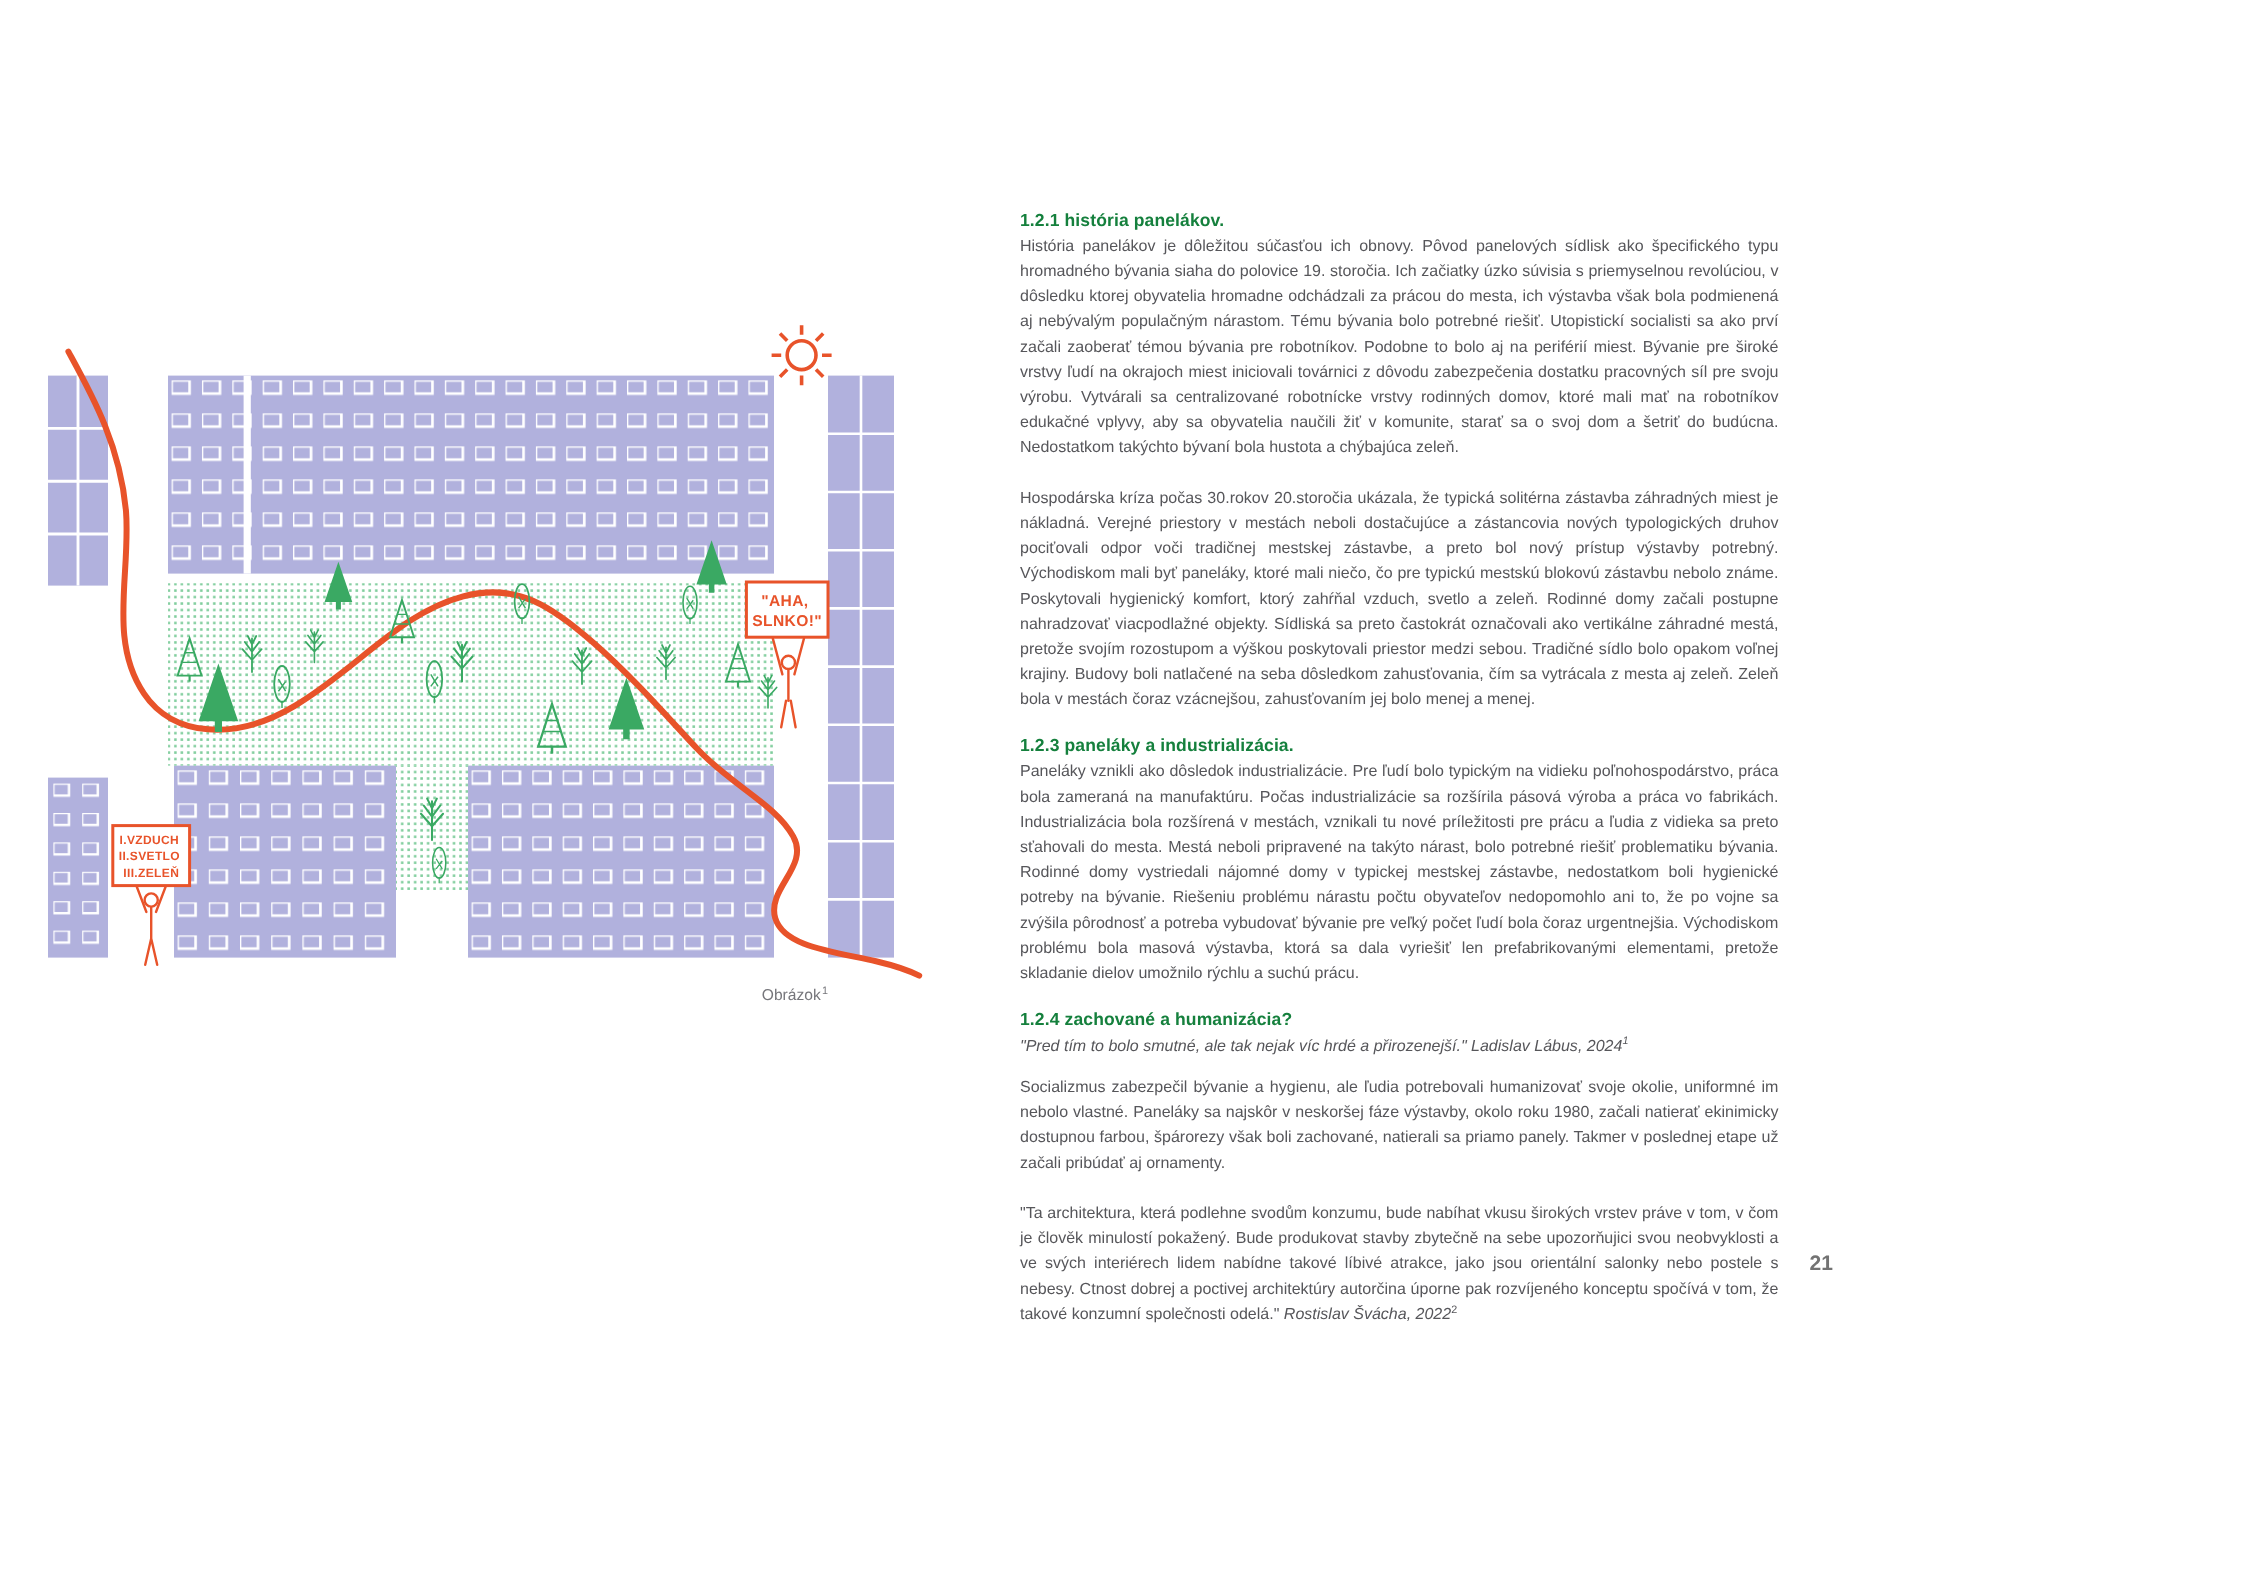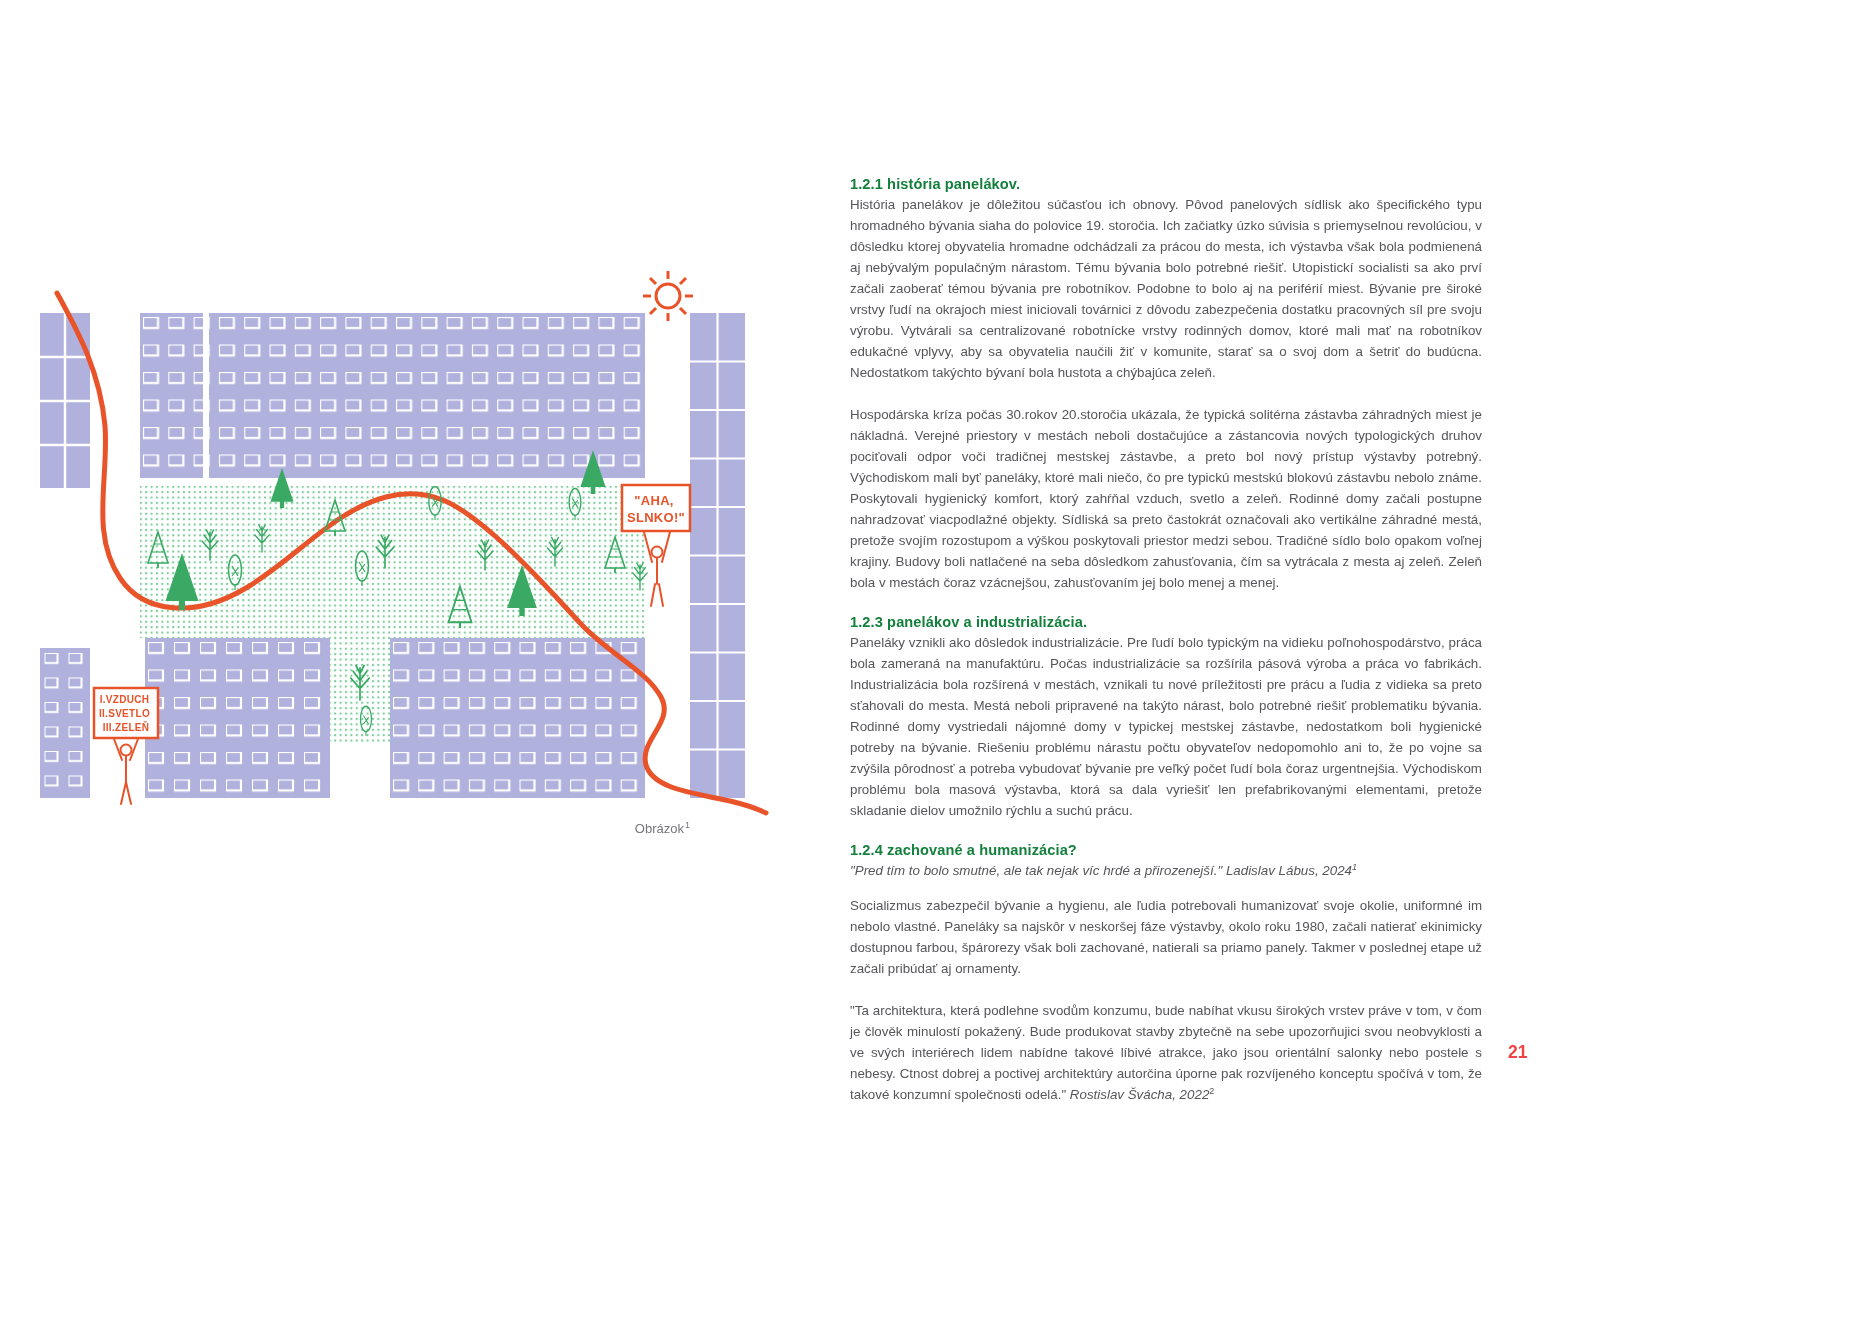--- a/index.html
+++ b/index.html
@@ -22,21 +22,21 @@
   .sec.first{margin-top:0}
   .para{
     font-size:13.35px;line-height:1.575;color:#56565a;
     text-align:justify;margin:2px 0 0;
   }
   .sec.first .para{}
   .quoteline{font-size:13.35px;line-height:1.575;color:#56565a;margin:2px 0 0;font-style:italic}
   .quoteblock{margin-top:21px}
   .it{font-style:italic}
   .para sup,.quoteline sup{font-size:9px}
-  .pagenum{position:absolute;left:1508px;top:1042px;font-size:17.5px;font-weight:700;color:#ef4444}
+  .pagenum{position:absolute;left:1508px;top:1042px;font-size:17.5px;font-weight:700;color:#737373}
 </style>
 </head>
 <body>
 
 <div class="page">
 
   <figure class="figure">
     <svg width="760" height="548" viewBox="0 0 760 548">
       <defs>
         <pattern id="winTop" patternUnits="userSpaceOnUse" x="113" y="49" width="25.3" height="27.5">
@@ -165,21 +165,21 @@
     <section class="sec first">
       <h3 class="heading">1.2.1 história panelákov.</h3>
       <p class="para">História panelákov je dôležitou súčasťou ich obnovy. Pôvod panelových sídlisk ako špecifického typu hromadného bývania siaha do polovice 19. storočia. Ich začiatky úzko súvisia s priemyselnou revolúciou, v dôsledku ktorej obyvatelia hromadne odchádzali za prácou do mesta, ich výstavba však bola podmienená aj nebývalým populačným nárastom. Tému bývania bolo potrebné riešiť. Utopistickí socialisti sa ako prví začali zaoberať témou bývania pre robotníkov. Podobne to bolo aj na periférií miest. Bývanie pre široké vrstvy ľudí na okrajoch miest iniciovali továrnici z dôvodu zabezpečenia dostatku pracovných síl pre svoju výrobu. Vytvárali sa centralizované robotnícke vrstvy rodinných domov, ktoré mali mať na robotníkov edukačné vplyvy, aby sa obyvatelia naučili žiť v komunite, starať sa o svoj dom a šetriť do budúcna. Nedostatkom takýchto bývaní bola hustota a chýbajúca zeleň.</p>
     </section>
 
     <section class="sec">
       <p class="para">Hospodárska kríza počas 30.rokov 20.storočia ukázala, že typická solitérna zástavba záhradných miest je nákladná. Verejné priestory v mestách neboli dostačujúce a zástancovia nových typologických druhov pociťovali odpor voči tradičnej mestskej zástavbe, a preto bol nový prístup výstavby potrebný. Východiskom mali byť paneláky, ktoré mali niečo, čo pre typickú mestskú blokovú zástavbu nebolo známe. Poskytovali hygienický komfort, ktorý zahŕňal vzduch, svetlo a zeleň. Rodinné domy začali postupne nahradzovať viacpodlažné objekty. Sídliská sa preto častokrát označovali ako vertikálne záhradné mestá, pretože svojím rozostupom a výškou poskytovali priestor medzi sebou. Tradičné sídlo bolo opakom voľnej krajiny. Budovy boli natlačené na seba dôsledkom zahusťovania, čím sa vytrácala z mesta aj zeleň. Zeleň bola v mestách čoraz vzácnejšou, zahusťovaním jej bolo menej a menej.</p>
     </section>
 
     <section class="sec">
-      <h3 class="heading">1.2.3 panelákov a industrializácia.</h3>
+      <h3 class="heading">1.2.3 paneláky a industrializácia.</h3>
       <p class="para">Paneláky vznikli ako dôsledok industrializácie. Pre ľudí bolo typickým na vidieku poľnohospodárstvo, práca bola zameraná na manufaktúru. Počas industrializácie sa rozšírila pásová výroba a práca vo fabrikách.  Industrializácia bola rozšírená v mestách, vznikali tu nové príležitosti pre prácu a ľudia z vidieka sa preto sťahovali do mesta. Mestá neboli pripravené na takýto nárast, bolo potrebné riešiť problematiku bývania. Rodinné domy vystriedali nájomné domy v typickej mestskej zástavbe, nedostatkom boli hygienické potreby na bývanie. Riešeniu problému nárastu počtu obyvateľov nedopomohlo ani to, že po vojne sa zvýšila pôrodnosť a potreba vybudovať bývanie pre veľký počet ľudí bola čoraz urgentnejšia. Východiskom problému bola masová výstavba, ktorá sa dala vyriešiť len prefabrikovanými elementami, pretože skladanie dielov umožnilo rýchlu a suchú prácu.</p>
     </section>
 
     <section class="sec">
       <h3 class="heading">1.2.4 zachované a humanizácia?</h3>
       <p class="quoteline"><span>"Pred tím to bolo smutné, ale tak nejak víc hrdé a přirozenejší." </span><span>Ladislav Lábus, 2024</span><sup>1</sup></p>
       <p class="para" style="margin-top:13px">Socializmus zabezpečil bývanie a hygienu, ale ľudia potrebovali humanizovať svoje okolie, uniformné im nebolo vlastné. Paneláky sa najskôr v neskoršej fáze výstavby, okolo roku 1980, začali natierať ekinimicky dostupnou farbou, špárorezy však boli zachované, natierali sa priamo panely. Takmer v poslednej etape už začali pribúdať aj ornamenty.</p>
       <p class="para quoteblock"><span>"Ta architektura, která podlehne svodům konzumu, bude nabíhat vkusu širokých vrstev práve v tom, v čom je člověk minulostí pokažený. Bude produkovat stavby zbytečně na sebe upozorňujici svou neobvyklosti a ve svých interiérech lidem nabídne takové líbivé atrakce, jako jsou orientální salonky nebo postele s nebesy. Ctnost dobrej a poctivej architektúry autorčina úporne pak rozvíjeného konceptu spočívá v tom, že takové konzumní společnosti odelá." </span><span class="it">Rostislav Švácha, 2022</span><sup>2</sup></p>
     </section>
 

